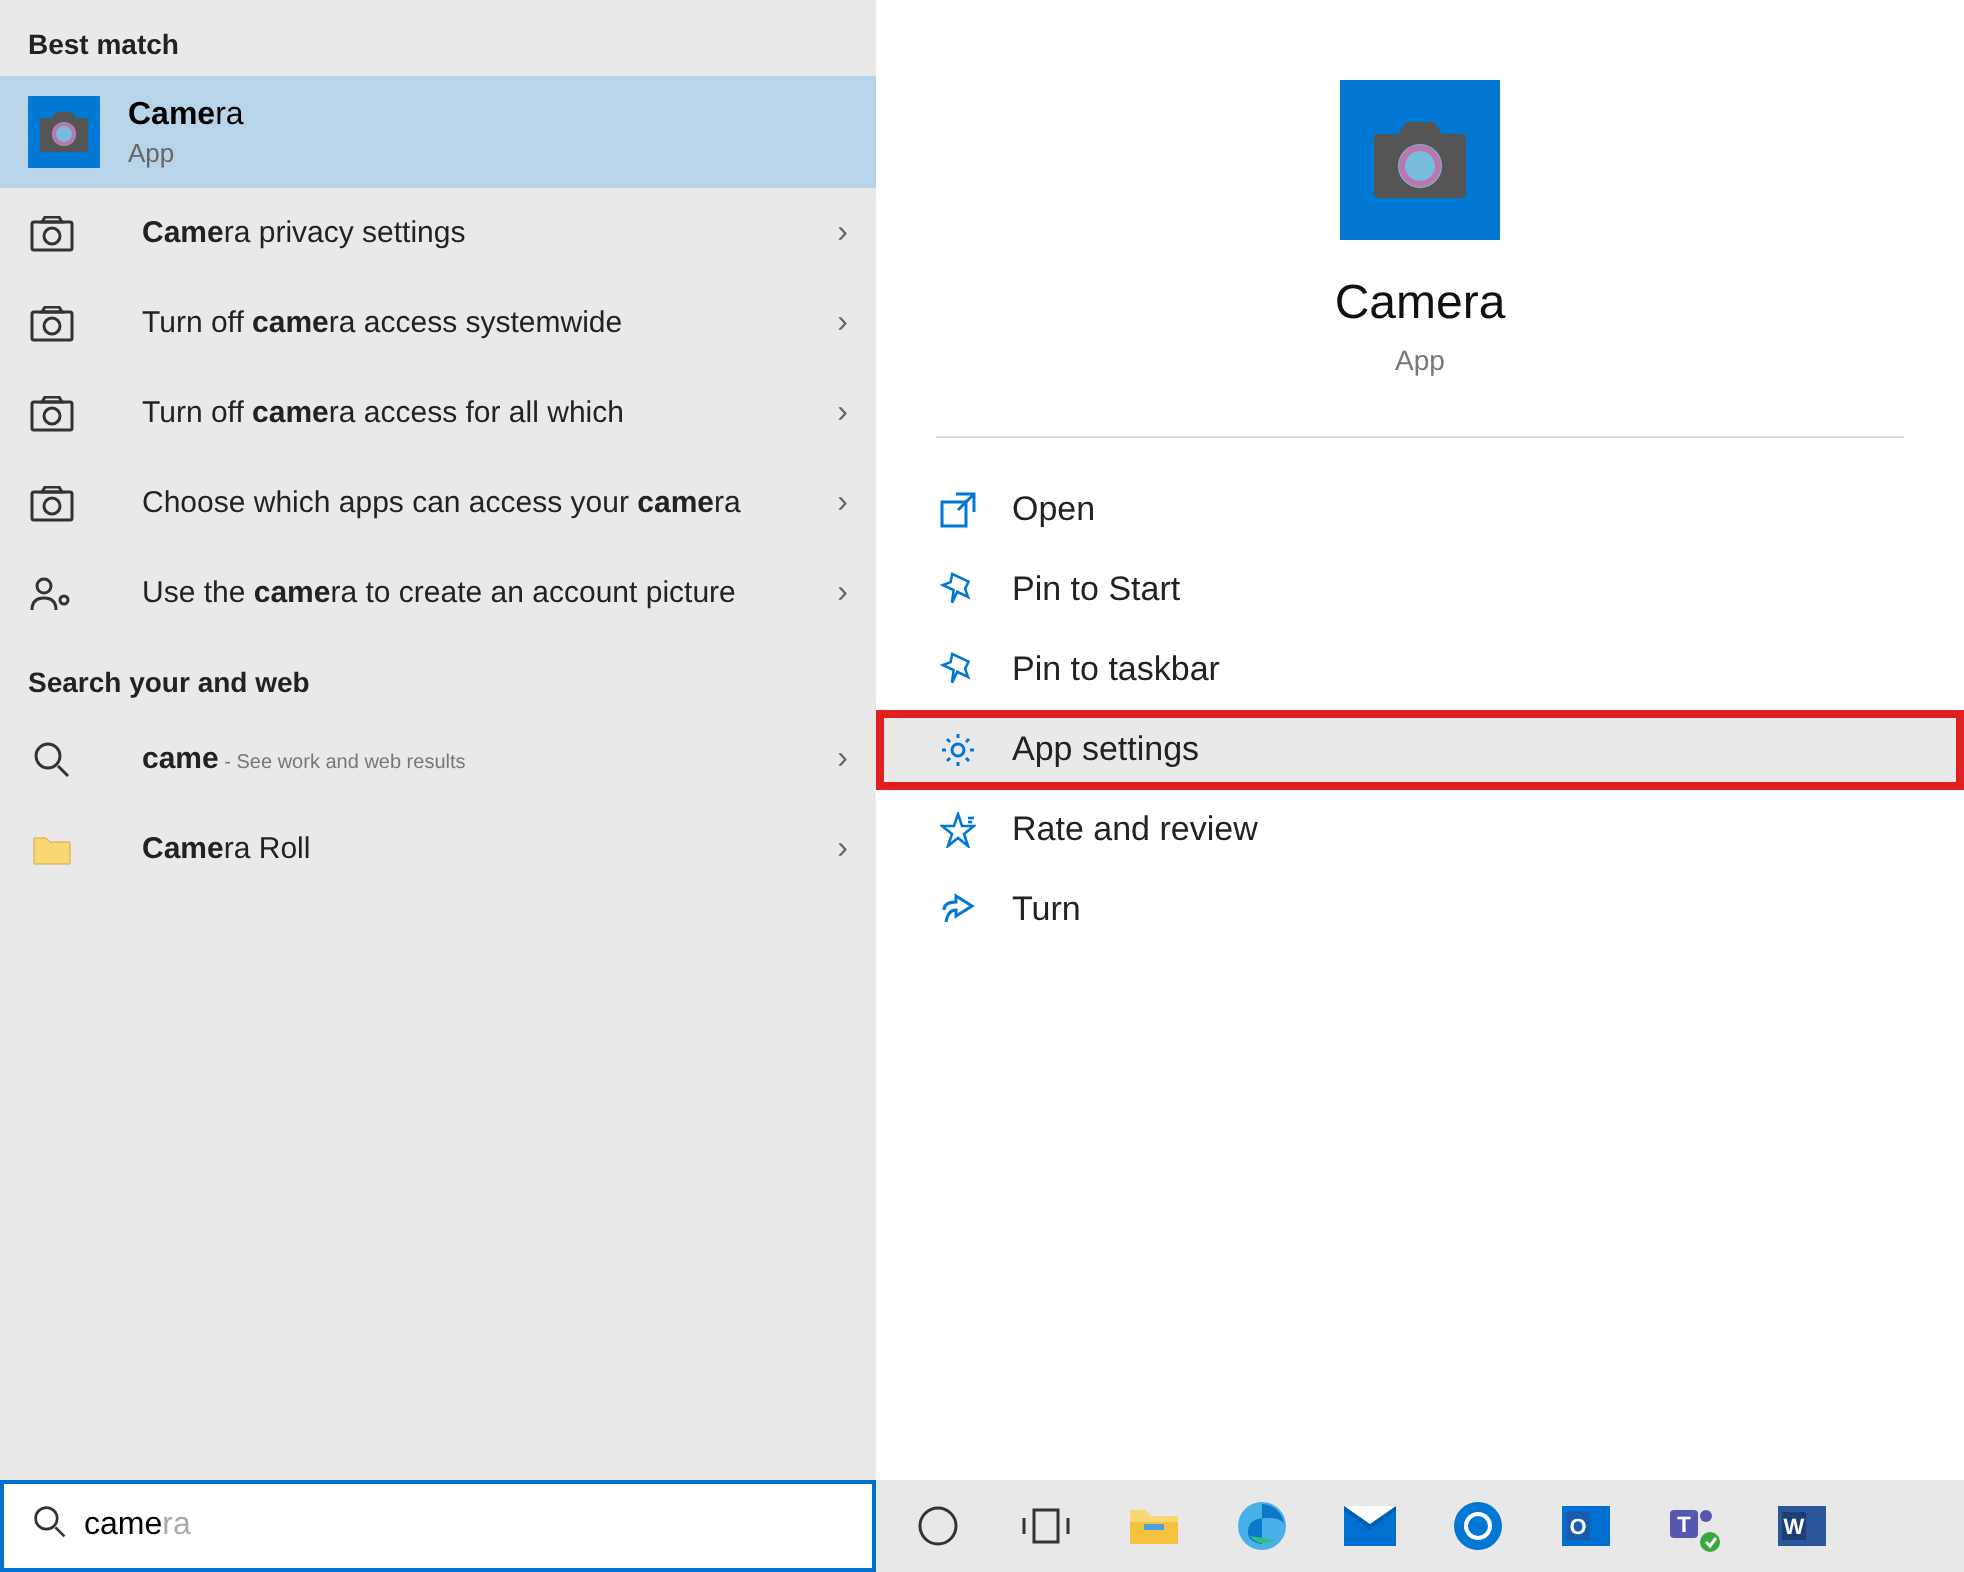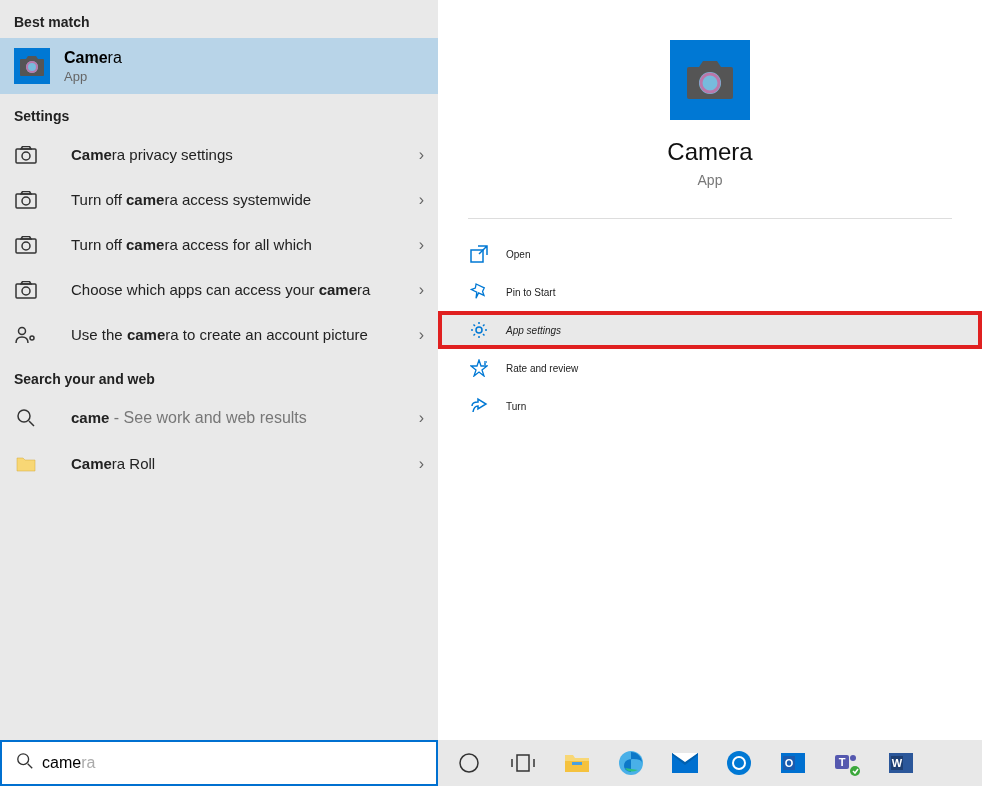--- a/index.html
+++ b/index.html
@@ -12,31 +12,31 @@
 .section-label { font-size: 14px; font-weight: 600; color: #222; padding: 14px 0 8px 14px; }
 
 .best-match-item { display: flex; align-items: center; background: #b8d4e8; padding: 10px 14px; cursor: pointer; }
 .best-match-icon { width: 36px; height: 36px; background: #0078d4; display: flex; align-items: center; justify-content: center; margin-right: 14px; }
 .best-match-text .title { font-size: 16px; font-weight: 400; color: #000; }
 .best-match-text .sub { font-size: 13px; color: #666; margin-top: 2px; }
 
 .result-item { display: flex; align-items: center; padding: 12px 14px; cursor: pointer; gap: 19px; }
 .result-icon { width: 24px; display: flex; align-items: center; justify-content: center; margin-right: 14px; flex-shrink: 0; }
 .result-text { flex: 1; font-size: 15px; color: #222; line-height: 1.4; }
-.result-text .sub { color: #777; font-size: 16px; }
+.result-text .sub { color: #777; font-size: 10px; }
 .chevron { color: #666; font-size: 16px; }
 
 .right-header { display: flex; flex-direction: column; align-items: center; padding: 40px 0 30px 0; border-bottom: 1px solid #ddd; margin: 0 30px; }
 .right-app-icon { width: 80px; height: 80px; background: #0078d4; display: flex; align-items: center; justify-content: center; margin-bottom: 18px; }
 .right-title { font-size: 24px; font-weight: 400; color: #111; }
 .right-sub { font-size: 14px; color: #777; margin-top: 6px; }
 
 .action-list { padding: 16px 0 0 0; }
-.action-item { display: flex; align-items: center; padding: 10px 30px; cursor: pointer; font-size: 10px; color: #222; text-align: center; }
-.action-item.highlighted { background: #e9e9e9; position: relative; font-style: italic; }
+.action-item { display: flex; align-items: center; padding: 10px 30px; cursor: pointer; font-size: 17px; color: #222; text-align: center; }
+.action-item.highlighted { background: #e9e9e9; position: relative; }
 .action-item.highlighted::before { content: ""; position: absolute; inset: 0; border: 4px solid #e02020; pointer-events: none; }
 .action-icon { width: 22px; margin-right: 16px; display: flex; align-items: center; justify-content: center; }
 
 .taskbar { height: 46px; background: #e8e8e8; display: flex; align-items: center; }
 .search-box { width: 438px; height: 46px; border: 2px solid #0070d0; background: #fff; display: flex; align-items: center; padding: 0 14px; }
 .search-typed { color: #000; }
 .search-ghost { color: #aaa; }
 .task-icons { flex: 1; display: flex; align-items: center; gap: 20px; padding-left: 14px; }
 .task-icon { width: 34px; height: 34px; display: flex; align-items: center; justify-content: center; cursor: pointer; }
 
@@ -59,21 +59,20 @@
             <circle cx="12" cy="11" r="6" fill="#7bd"></circle>
             <circle cx="12" cy="11" r="5" fill="none" stroke="#b7a" stroke-width="2"></circle>
           </svg>
       </div>
       <div class="best-match-text">
         <div class="title"><b>Came</b><span>ra</span></div>
         <div class="sub">App</div>
       </div>
     </div>
 
-    <div class="section-label">Settings</div>
 
     <div class="result-item">
       <div class="result-icon">
           <svg width="22" height="18" viewBox="0 0 22 18">
             <rect x="1" y="3" width="20" height="14" fill="none" stroke="#333" stroke-width="1.5" rx="1"></rect>
             <polygon points="6,3 7.5,0.5 14.5,0.5 16,3" fill="none" stroke="#333" stroke-width="1.5"></polygon>
             <circle cx="11" cy="10" r="4" fill="none" stroke="#333" stroke-width="1.5"></circle>
           </svg>
         </div>
       <div class="result-text"><span></span><b>Came</b><span>ra privacy settings</span></div>
@@ -177,20 +176,28 @@
           </div>
         <span>Open</span>
       </div>
       <div class="action-item">
         <div class="action-icon">
             <svg width="18" height="18" viewBox="0 0 18 18">
               <path d="M3 3 L12 3 L12 7 L15 10 L9 10 L9 16 L7 10 L1 10 L4 7 Z" fill="none" stroke="#0078d4" stroke-width="1.3" transform="rotate(25 9 9)"></path>
             </svg>
           </div>
         <span>Pin to Start</span>
+      </div>
+      <div class="action-item">
+        <div class="action-icon">
+            <svg width="18" height="18" viewBox="0 0 18 18">
+              <path d="M3 3 L12 3 L12 7 L15 10 L9 10 L9 16 L7 10 L1 10 L4 7 Z" fill="none" stroke="#0078d4" stroke-width="1.3" transform="rotate(25 9 9)"></path>
+            </svg>
+          </div>
+        <span>Pin to taskbar</span>
       </div>
       <div class="action-item highlighted">
         <div class="action-icon">
             <svg width="18" height="18" viewBox="0 0 18 18">
               <circle cx="9" cy="9" r="3" fill="none" stroke="#0078d4" stroke-width="1.5"></circle>
               <g stroke="#0078d4" stroke-width="1.5">
                 <line x1="9" y1="1" x2="9" y2="3"></line>
                 <line x1="9" y1="15" x2="9" y2="17"></line>
                 <line x1="1" y1="9" x2="3" y2="9"></line>
                 <line x1="15" y1="9" x2="17" y2="9"></line>

